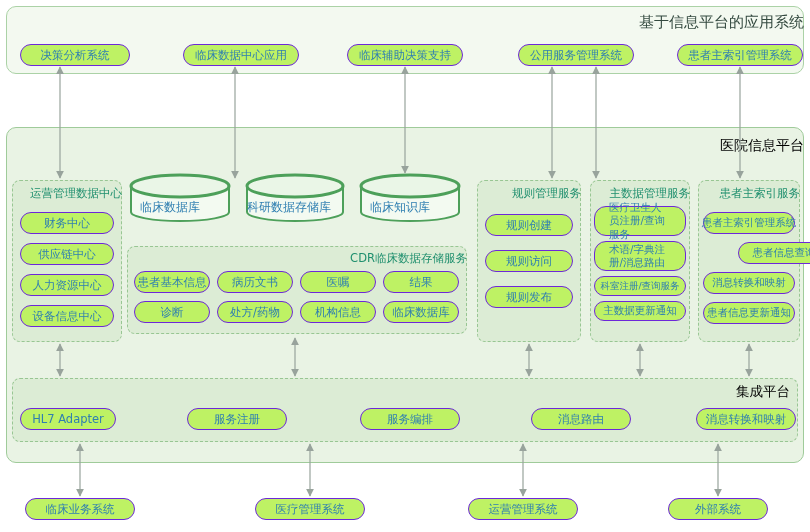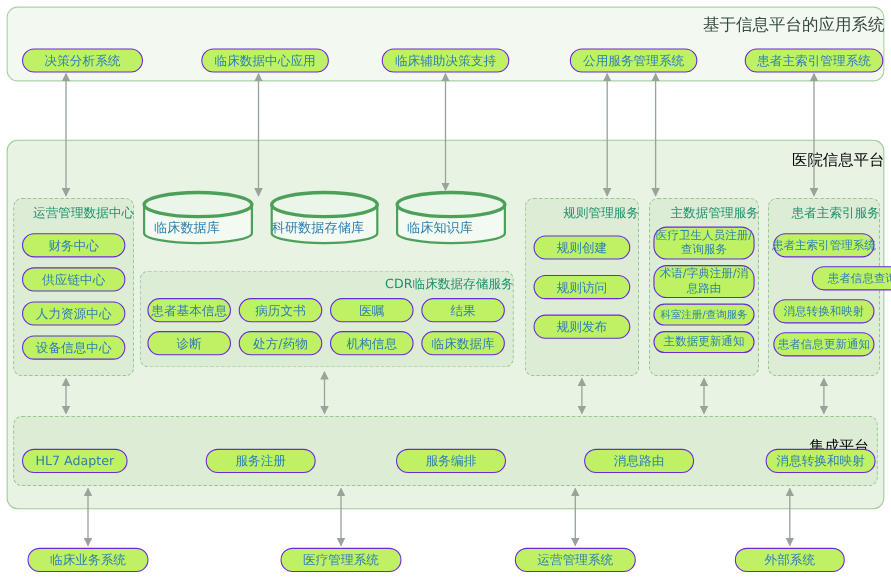--- a/index.html
+++ b/index.html
@@ -23,22 +23,22 @@
   .pill {
     position:absolute; height:22px;
     background:#bef264; border:1px solid #6d28d9; border-radius:12px;
     color:#2f7fb1; font-size:11.5px;
     display:flex; align-items:center; justify-content:center;
     white-space:nowrap; z-index:2;
   }
   .pill.small { font-size:10.5px; }
   .pill.tiny  { font-size:9.5px; }
   .pill.multi {
-    white-space:normal; text-align:center;
-    font-size:10.5px; line-height:1.25; padding:2px 1px;
+    white-space:normal; text-align:left;
+    font-size:10.5px; line-height:1.25; padding:2px 14px;
     border-radius:12px;
   }
   .dblabel {
     position:absolute; height:16px; top:199px;
     color:#2f7fb1; font-size:12px; 
     z-index:4; white-space:nowrap;
   }
   #connectors { position:absolute; left:0; top:0; z-index:3; pointer-events:none; }
 </style>
 </head>
@@ -92,21 +92,21 @@
 <div class="pill small" style="left:594px;top:301px;width:92px;height:20px">主数据更新通知</div>
 
 <div class="section" style="left:698px;top:180px;width:102px;height:162px"></div>
 <div class="title t-teal" style="left:698px;top:186px;width:102px">患者主索引服务</div>
 <div class="pill small" style="left:703px;top:212px;width:92px">患者主索引管理系统</div>
 <div class="pill small" style="left:738px;top:242px;width:92px">患者信息查询</div>
 <div class="pill small" style="left:703px;top:272px;width:92px">消息转换和映射</div>
 <div class="pill small" style="left:703px;top:302px;width:92px">患者信息更新通知</div>
 
 <div class="section" style="left:12px;top:378px;width:786px;height:64px"></div>
-<div class="title t-green" style="left:12px;top:397px;width:778px;font-size:13.5px">集成平台</div>
+<div class="title t-green" style="left:12px;top:383px;width:778px;font-size:13.5px">集成平台</div>
 <div class="pill" style="left:20px;top:408px;width:96px">HL7 Adapter</div>
 <div class="pill" style="left:187px;top:408px;width:100px">服务注册</div>
 <div class="pill" style="left:360px;top:408px;width:100px">服务编排</div>
 <div class="pill" style="left:531px;top:408px;width:100px">消息路由</div>
 <div class="pill" style="left:696px;top:408px;width:100px">消息转换和映射</div>
 
 <div class="pill" style="left:25px;top:498px;width:110px">临床业务系统</div>
 <div class="pill" style="left:255px;top:498px;width:110px">医疗管理系统</div>
 <div class="pill" style="left:468px;top:498px;width:110px">运营管理系统</div>
 <div class="pill" style="left:668px;top:498px;width:100px">外部系统</div>

